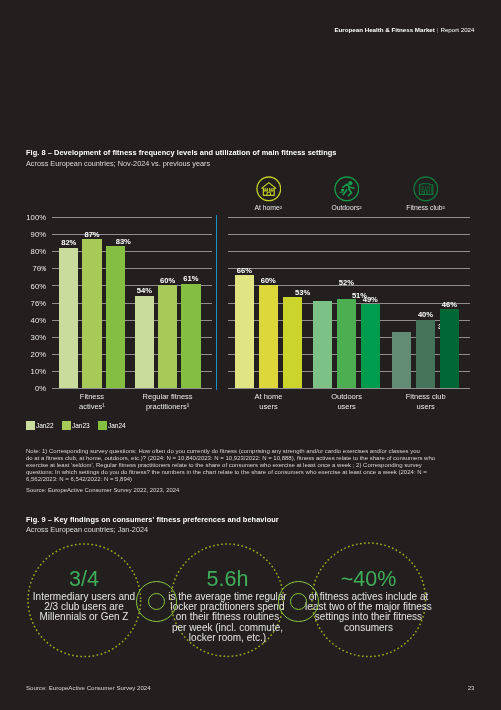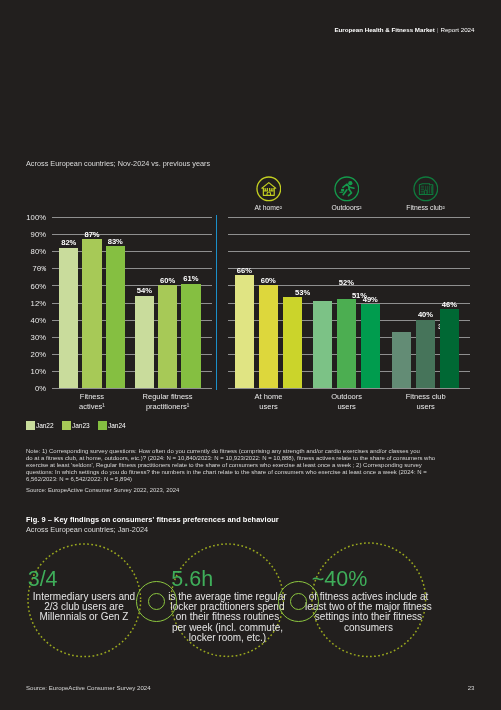--- a/index.html
+++ b/index.html
@@ -32,42 +32,43 @@
   
   .legend{position:absolute;display:flex;align-items:center;font-size:6.5px;color:#fff;}
   .legend .item{display:flex;align-items:center;margin-right:8.3px;}
   .swatch{width:9px;height:9px;margin-right:1px;}
 
   .note{position:absolute;font-size:6.0px;color:#d7d7d7;line-height:7.15px;white-space:nowrap;}
   .source{position:absolute;font-size:5.9px;color:#d7d7d7;}
 
   
   .circ{position:absolute;border-radius:50%;}
-  .bignum{position:absolute;width:100%;text-align:left;font-size:21.5px;color:#3fae5a;font-weight:300;}
+  .bignum{position:absolute;width:100%;text-align:center;font-size:21.5px;color:#3fae5a;font-weight:300;}
   .ctext{position:absolute;width:100%;text-align:center;font-size:10px;color:#e4e4e4;line-height:10.3px;}
   .footer-src{position:absolute;left:26px;top:683.5px;font-size:6.1px;color:#d7d7d7;}
   .pageno{position:absolute;right:26.5px;top:683.5px;font-size:6.1px;color:#d7d7d7;}
 </style>
 </head>
 <body>
 
 <div class="page">
   <div class="hdr">
     <b>European Health &amp; Fitness Market</b><span class="sep">|</span><span class="rep">Report 2024</span>
   </div>
 
+  <div class="fig-title" style="left:26px;top:148px;">Fig. 8 – Development of fitness frequency levels and utilization of main fitness settings</div>
   <div class="fig-sub" style="left:26px;top:159px;">Across European countries; Nov-2024 vs. previous years</div>
 
   <div id="chart" class="chart">
       <div class="ylabel" style="left: 20px; top: 384.2px;">0%</div>
       <div class="ylabel" style="left: 20px; top: 367.1px;">10%</div>
       <div class="ylabel" style="left: 20px; top: 350px;">20%</div>
       <div class="ylabel" style="left: 20px; top: 332.9px;">30%</div>
       <div class="ylabel" style="left: 20px; top: 315.8px;">40%</div>
-      <div class="ylabel" style="left: 20px; top: 298.7px;">12%</div>
+      <div class="ylabel" style="left: 20px; top: 298.7px;">76%</div>
       <div class="ylabel" style="left: 20px; top: 281.6px;">60%</div>
       <div class="ylabel" style="left: 20px; top: 264.5px; font-family: Liberation Mono, monospace;">70%</div>
       <div class="ylabel" style="left: 20px; top: 247.4px;">80%</div>
       <div class="ylabel" style="left: 20px; top: 230.3px;">90%</div>
       <div class="ylabel" style="left: 20px; top: 213.2px;">100%</div>
       <div class="gridline" style="left: 52px; width: 160px; top: 388px;"></div>
       <div class="gridline" style="left: 228px; width: 242px; top: 388px;"></div>
       <div class="gridline" style="left: 52px; width: 160px; top: 371px;"></div>
       <div class="gridline" style="left: 228px; width: 242px; top: 371px;"></div>
       <div class="gridline" style="left: 52px; width: 160px; top: 354px;"></div>
@@ -86,21 +87,21 @@
       <div class="gridline" style="left: 228px; width: 242px; top: 251px;"></div>
       <div class="gridline" style="left: 52px; width: 160px; top: 234px;"></div>
       <div class="gridline" style="left: 228px; width: 242px; top: 234px;"></div>
       <div class="gridline" style="left: 52px; width: 160px; top: 217px;"></div>
       <div class="gridline" style="left: 228px; width: 242px; top: 217px;"></div>
       <div class="bar" style="left: 59.2px; width: 19.2px; top: 247.78px; height: 140.22px; background: rgb(201, 220, 156);"></div>
       <div class="barlabel" style="left: 56.2px; width: 25.2px; top: 238.28px;">82%</div>
       <div class="bar" style="left: 82.45px; width: 19.2px; top: 239.23px; height: 148.77px; background: rgb(167, 201, 87);"></div>
       <div class="barlabel" style="left: 79.45px; width: 25.2px; top: 229.73px;">87%</div>
       <div class="bar" style="left: 105.7px; width: 19.2px; top: 246.07px; height: 141.93px; background: rgb(133, 191, 65);"></div>
-      <div class="barlabel" style="left: 102.7px; width: 25.2px; top: 236.57px;">83%</div>
+      <div class="barlabel" style="left: 102.7px; width: 25.2px; top: 236.57px; padding-left: 8px;">83%</div>
       <div class="catlabel" style="left: 34.2px; width: 115.45px; top: 391.5px;">
         <div>Fitness</div>
         <div>actives¹</div>
       </div>
       <div class="bar" style="left: 134.85px; width: 19.2px; top: 295.66px; height: 92.34px; background: rgb(201, 220, 156);"></div>
       <div class="barlabel" style="left: 131.85px; width: 25.2px; top: 286.16px;">54%</div>
       <div class="bar" style="left: 158.1px; width: 19.2px; top: 285.4px; height: 102.6px; background: rgb(167, 201, 87);"></div>
       <div class="barlabel" style="left: 155.1px; width: 25.2px; top: 275.9px;">60%</div>
       <div class="bar" style="left: 181.35px; width: 19.2px; top: 283.69px; height: 104.31px; background: rgb(133, 191, 65);"></div>
       <div class="barlabel" style="left: 178.35px; width: 25.2px; top: 274.19px;">61%</div>

